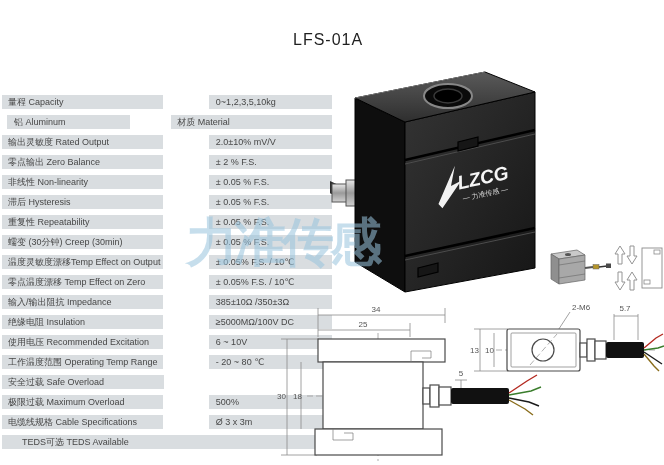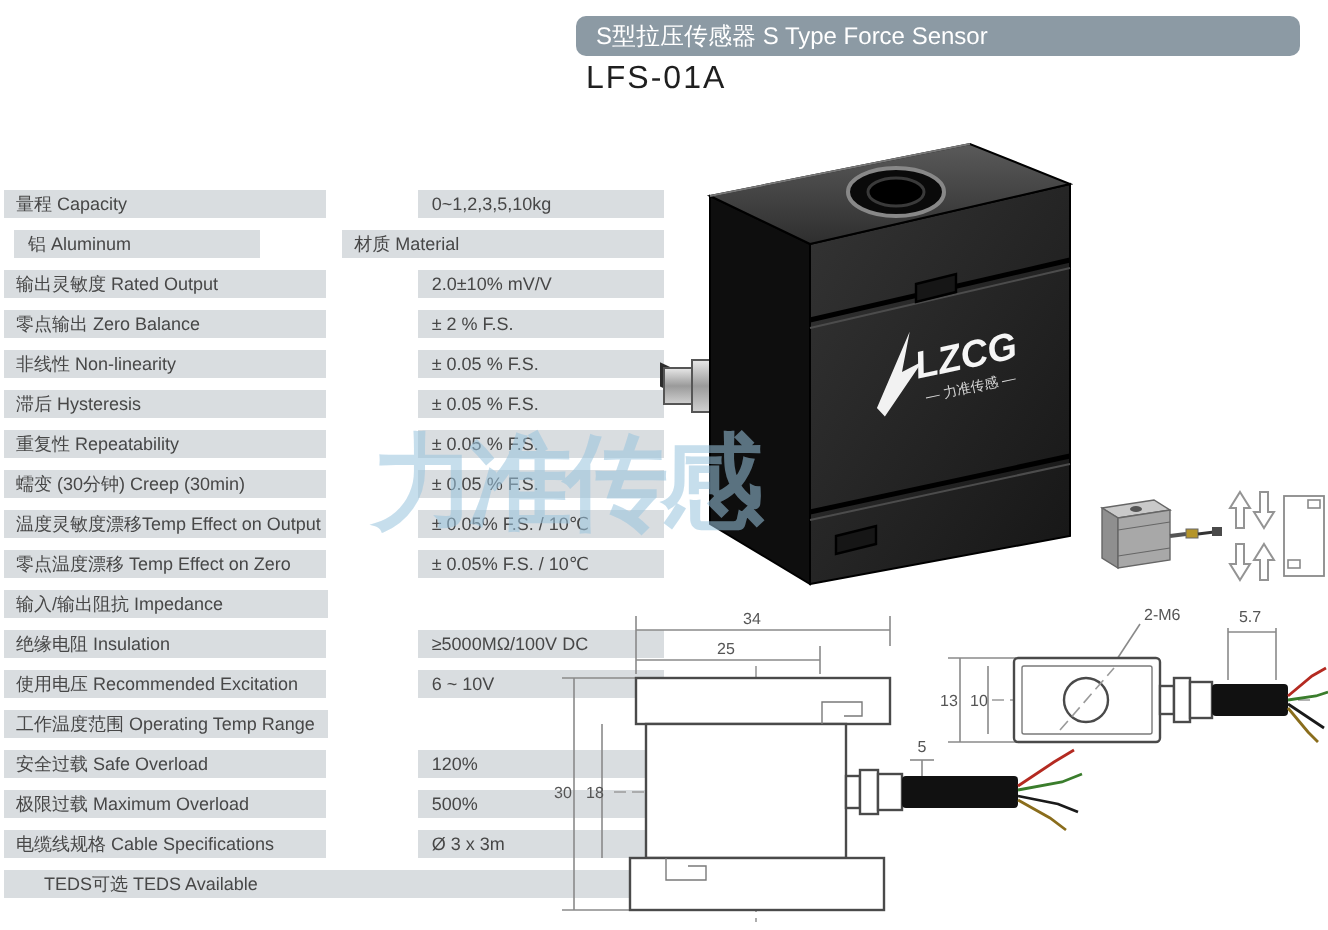--- a/index.html
+++ b/index.html
@@ -47,23 +47,20 @@
   .wire-green{stroke:var(--wire-green,#3A7D2C);stroke-width:1.4;fill:none;}
   .wire-black{stroke:var(--wire-black,#1A1A1A);stroke-width:1.4;fill:none;}
   .wire-yellow{stroke:var(--wire-yellow,#8A6D1C);stroke-width:1.4;fill:none;}
   .arrow{fill:#fff;stroke:#949494;stroke-width:1;}
 </style>
 </head>
 <body>
 
 <div class="page">
 
-  <div class="banner">
-    <span>S型拉压传感器 S Type Force Sensor</span>
-  </div>
   <div class="model">LFS-01A</div>
 
   <div class="spec-table">
     <div class="row">
       <div class="cell cell-label">量程 Capacity</div>
       <div class="cell cell-value">0~1,2,3,5,10kg</div>
     </div>
 
     <div class="row">
       <div class="cell cell-value">铝 Aluminum</div>
@@ -105,39 +102,40 @@
       <div class="cell cell-value">± 0.05% F.S. / 10℃</div>
     </div>
 
     <div class="row">
       <div class="cell cell-label">零点温度漂移 Temp Effect on Zero</div>
       <div class="cell cell-value">± 0.05% F.S. / 10℃</div>
     </div>
 
     <div class="row">
       <div class="cell cell-label">输入/输出阻抗 Impedance</div>
+      <div class="cell cell-value">385±10Ω /350±3Ω</div>
     </div>
 
     <div class="row">
       <div class="cell cell-label">绝缘电阻 Insulation</div>
       <div class="cell cell-value">≥5000MΩ/100V DC</div>
     </div>
 
     <div class="row">
       <div class="cell cell-label">使用电压 Recommended Excitation</div>
       <div class="cell cell-value">6 ~ 10V</div>
     </div>
 
     <div class="row">
       <div class="cell cell-label">工作温度范围 Operating Temp Range</div>
+      <div class="cell cell-value">- 20 ~ 80 ℃</div>
     </div>
 
     <div class="row">
       <div class="cell cell-label">安全过载 Safe Overload</div>
-      <div class="cell cell-value">120%</div>
     </div>
 
     <div class="row">
       <div class="cell cell-label">极限过载 Maximum Overload</div>
       <div class="cell cell-value">500%</div>
     </div>
 
     <div class="row">
       <div class="cell cell-label">电缆线规格 Cable Specifications</div>
       <div class="cell cell-value">Ø 3 x 3m</div>

